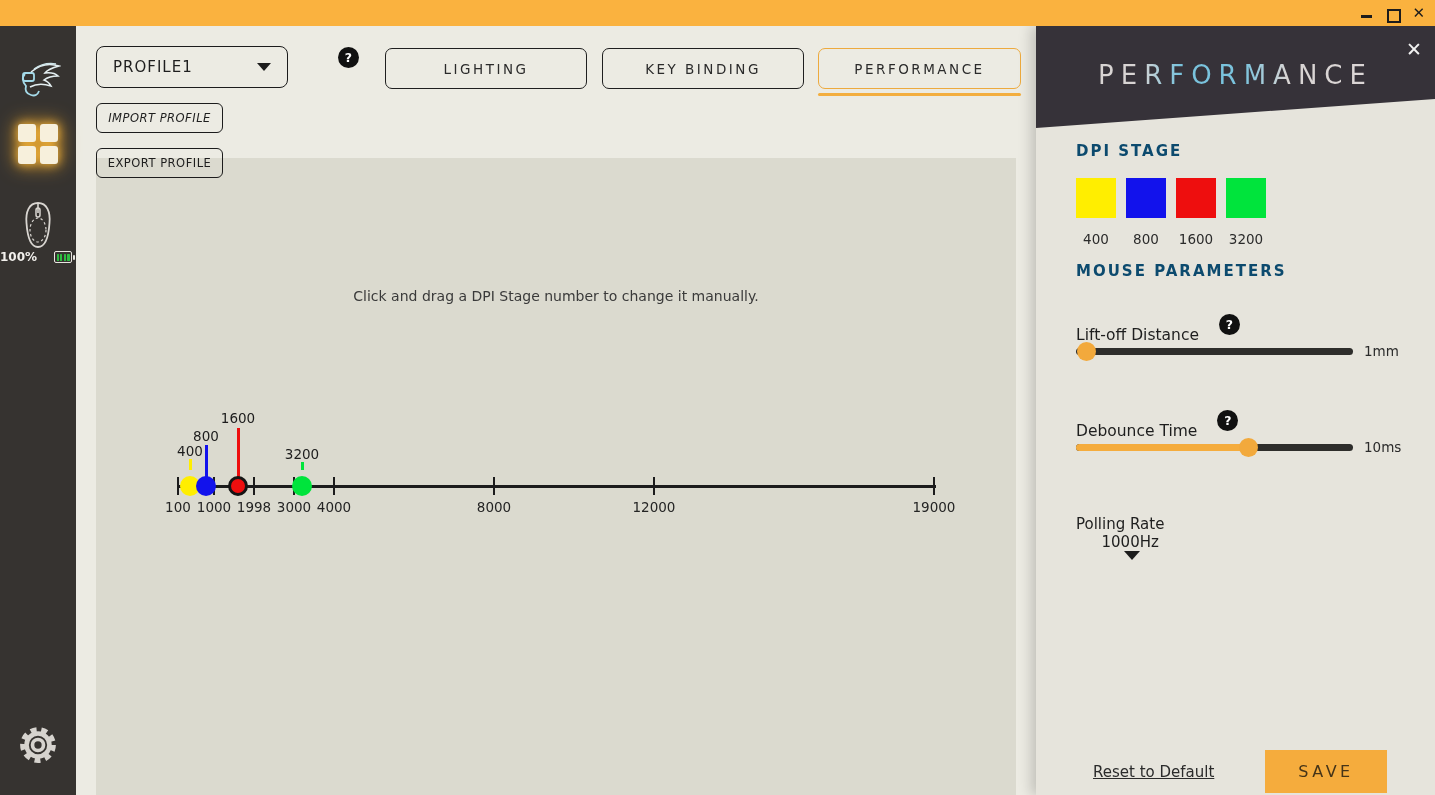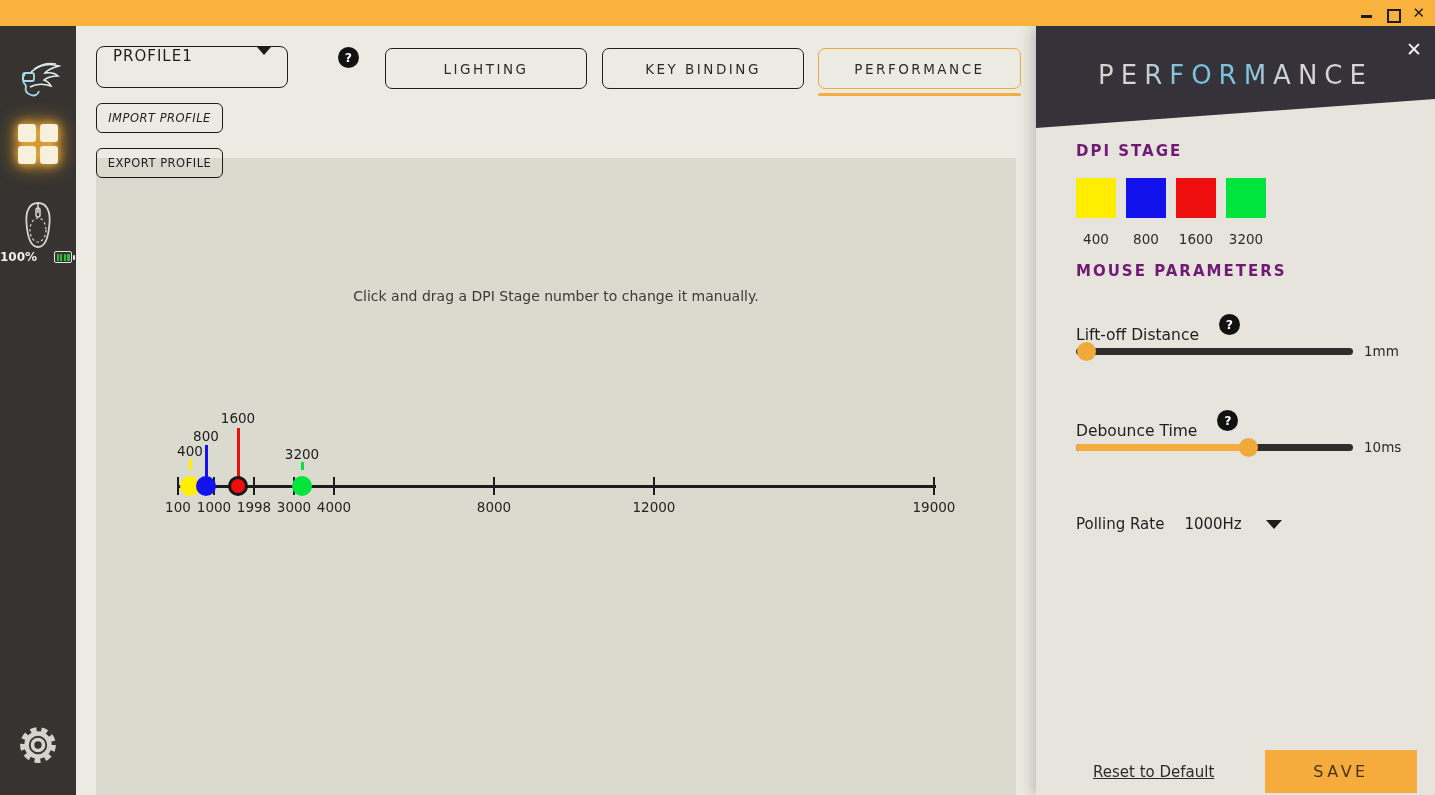--- a/index.html
+++ b/index.html
@@ -27,21 +27,21 @@
   .battery-row { position:absolute; left:0; top:224px; width:72px; display:flex; align-items:center; justify-content:center; gap:17px; }
   .battery-pct { color:#f2f0ec; font-size:12px; font-weight:700; }
   .battery { width:24px; height:12px; border:1.6px solid #e8e6e0; border-radius:2px; position:relative; display:flex; gap:1.5px; padding:1.5px; }
   .battery::after { content:""; position:absolute; right:-4px; top:2.5px; width:2.5px; height:5px; background:#e8e6e0; border-radius:1px; }
   .battery span { flex:1; background:#2ebd41; border-radius:0.5px; }
   .gear-item { top:697px; }
 
   
   .main { position:absolute; left:76px; top:26px; width:960px; height:769px; background:#ecebe3; }
   .profile-select { position:absolute; left:20px; top:20px; width:192px; height:42px; border:1.8px solid #1c1c1c; border-radius:8px;
-    display:flex; align-items:flex-start; padding:0 16px; cursor:pointer; background:transparent; }
+    display:flex; align-items:center; padding:0 16px; cursor:pointer; background:transparent; }
   .profile-select .val { font-size:15px; letter-spacing:1px; color:#1e1e1e; }
   .caret-down { width:0; height:0; border-left:7px solid transparent; border-right:7px solid transparent; border-top:8px solid #1c1c1c; margin-left:auto; }
   .help-dot { width:21px; height:21px; border-radius:50%; background:#111; color:#fff; font-size:12.5px; font-weight:700;
     display:flex; align-items:center; justify-content:center; cursor:pointer; }
   .help-main { position:absolute; left:262px; top:21px; }
   .tab { position:absolute; top:22px; height:41px; width:202px; border:1.6px solid #1f1f1f; border-radius:7px; background:transparent;
     display:flex; align-items:center; justify-content:center; font-size:13.5px; letter-spacing:2.5px; color:#2b2b2b; cursor:pointer; }
   .tab-lighting { left:309px; }
   .tab-keybinding { left:526px; }
   .tab-performance { left:742px; width:203px; border-color:#edaa3e; }
@@ -69,42 +69,42 @@
     box-shadow:-5px 0 12px rgba(0,0,0,0.18); }
   .drawer-header { position:absolute; left:0; top:0; width:399px; height:102px; background:#363239;
     clip-path:polygon(0 0,100% 0,100% 73px,0 102px); }
   .drawer-title { position:absolute; left:0; top:34px; width:100%; text-align:center; font-size:26px; font-weight:500;
     letter-spacing:7px; color:#cfd5d8; }
   @supports (-webkit-background-clip:text) {
     .drawer-title { background:linear-gradient(90deg,#d8d4d3 0%,#d8d4d3 26%,#7ac3dd 36%,#7ac3dd 52%,#d8d4d3 63%,#ded7d8 100%);
       -webkit-background-clip:text; background-clip:text; color:transparent; }
   }
   .drawer-close { position:absolute; right:13px; top:12px; color:#f2f2f2; font-size:19px; font-weight:600; cursor:pointer; z-index:2; }
-  .section-heading { position:absolute; left:40px; font-size:15px; font-weight:700; letter-spacing:2px; color:#701a75; }
+  .section-heading { position:absolute; left:40px; font-size:15px; font-weight:700; letter-spacing:2px; color:#0c4a6e; }
   .h-dpistage { top:116px; }
   .swatch-row { position:absolute; left:40px; top:152px; display:flex; gap:10px; }
   .swatch-cell { width:40px; display:flex; flex-direction:column; align-items:center; }
   .swatch { width:40px; height:40px; cursor:pointer; }
   .swatch-label { margin-top:13px; font-size:13.5px; color:#2b2b2b; }
   .h-mouseparams { top:236px; }
   .param-label-row { position:absolute; left:40px; display:flex; align-items:center; gap:20px; }
   .param-label { font-size:15.5px; color:#1e1e1e;margin-top:21px; }
   .row-liftoff { top:279px; } .row-debounce { top:375px; }
   .slider-row { position:absolute; left:40px; display:flex; align-items:center; }
   .slider-liftoff { top:317px; } .slider-debounce { top:413px; }
   .slider-track { position:relative; width:277px; height:7px; background:#2e2d2b; border-radius:4px; cursor:pointer; }
   .slider-fill { position:absolute; left:0; top:0; height:7px; background:#f5ac3d; border-radius:4px; }
   .slider-thumb { position:absolute; top:-6px; width:19px; height:19px; border-radius:50%; background:#f2a93c; cursor:grab; }
   .slider-value { margin-left:11px; font-size:13.5px; color:#2b2b2b; }
-  .polling-row { position:absolute; left:40px; top:489px; display:flex; align-items:center; cursor:pointer; }
+  .polling-row { position:absolute; left:40px; top:489px; display:flex; align-items:center; cursor:pointer;flex-direction:column; }
   .polling-label { font-size:15px; color:#1e1e1e; }
   .polling-value { font-size:15px; color:#1e1e1e; margin-left:20px; }
   .polling-caret { width:0; height:0; border-left:8px solid transparent; border-right:8px solid transparent; border-top:9px solid #1c1c1c; margin-left:24px; }
   .reset-link { position:absolute; left:57px; top:737px; font-size:15px; color:#2b2b2b; text-decoration:underline; cursor:pointer; }
-  .save-btn { position:absolute; left:229px; top:724px; width:152px; height:43px; background:#f5ac3d; border:none;
+  .save-btn { position:absolute; left:229px; top:724px; width:122px; height:43px; background:#f5ac3d; border:none;
     display:flex; align-items:center; justify-content:center; font-size:16px; letter-spacing:3.5px; color:#453418; cursor:pointer; }
 
   svg { display:block; }
 </style>
 </head>
 <body>
 
 <div class="app">
 
   <div class="titlebar">

